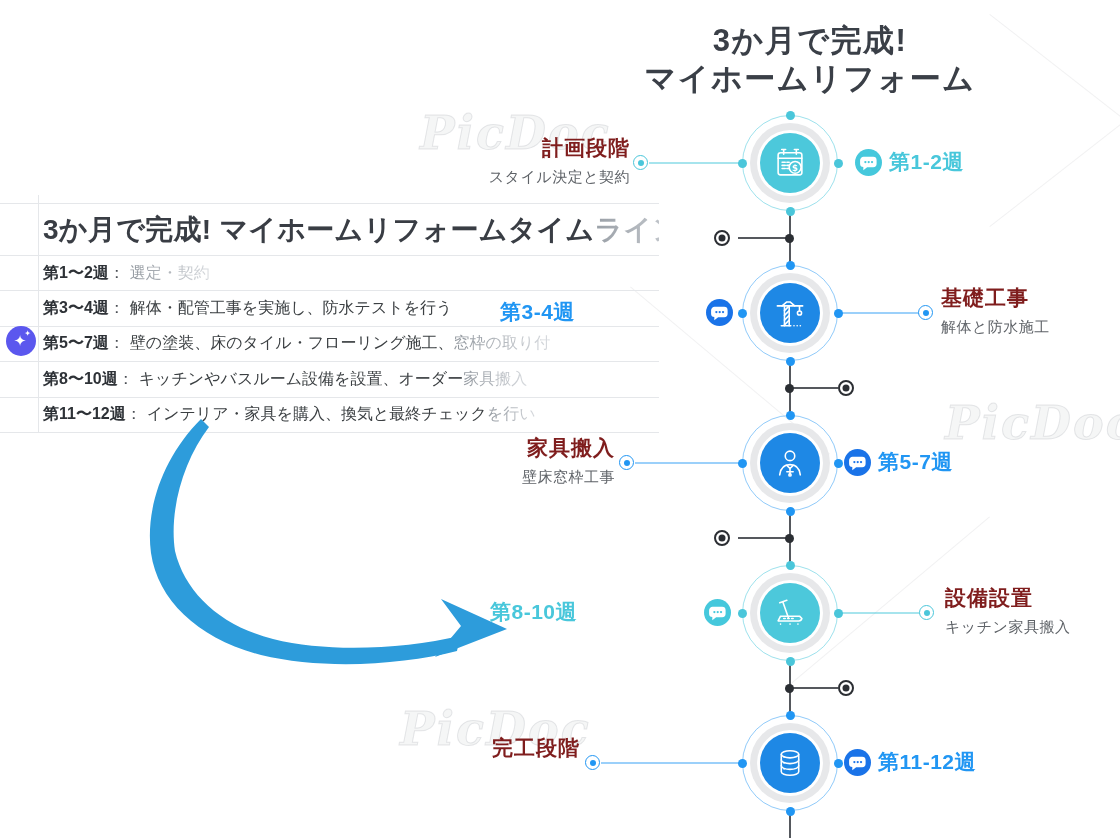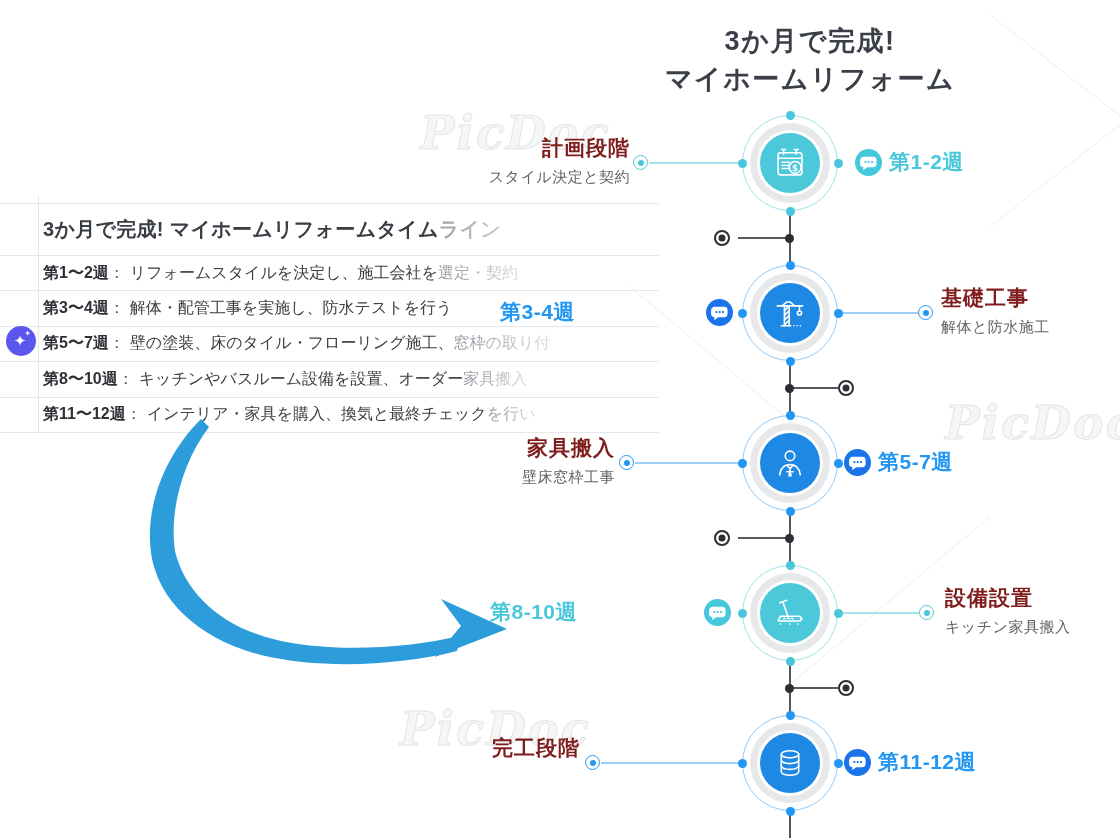--- a/index.html
+++ b/index.html
@@ -7,27 +7,27 @@
           font-family:"Liberation Sans","DejaVu Sans",sans-serif;color:#3C4043;}
 
   
   .wm{position:absolute;font-family:"DejaVu Serif",serif;font-style:italic;font-weight:700;
       font-size:46px;color:rgba(192,196,202,0.16);-webkit-text-stroke:1px rgba(175,180,187,0.30);
       letter-spacing:2px;pointer-events:none;}
   .diag{position:absolute;height:1px;background:rgba(165,170,177,0.16);pointer-events:none;}
 
   
   .main-title{position:absolute;left:620px;top:22px;width:380px;text-align:center;
-      font-size:27px;font-weight:700;color:#3A3F47;line-height:38px;letter-spacing:1.5px;}
+      font-size:31px;font-weight:700;color:#3A3F47;line-height:38px;letter-spacing:1.5px;}
 
   
   .panel{position:absolute;left:0;top:203px;width:659px;border-top:1px solid #E5E7EA;background:transparent;}
   .prow{box-sizing:border-box;border-bottom:1px solid #E5E7EA;padding-left:43px;
         display:flex;align-items:center;white-space:nowrap;overflow:hidden;}
-  .prow.titlerow{height:52px;font-size:20px;font-weight:700;color:#393D44;letter-spacing:.3px;}
+  .prow.titlerow{height:52px;font-size:28px;font-weight:700;color:#393D44;letter-spacing:.3px;}
   .prow.item{height:35.4px;font-size:16px;color:#3C4043;}
   .prow .wk{font-weight:700;color:#2E3237;}
   .prow .sep{color:#4A4E54;margin-right:5px;}
   .fadetxt{background:linear-gradient(90deg,#8F959C,#D8DBDF);
            -webkit-background-clip:text;background-clip:text;color:transparent;}
   .titlerow .fadetxt{background:linear-gradient(90deg,#9AA0A7,#CBCFD4);
            -webkit-background-clip:text;background-clip:text;color:transparent;}
   .gline{position:absolute;left:38px;top:195px;width:1px;height:237px;background:#E5E7EA;}
   .aibtn{position:absolute;left:6px;top:326px;width:30px;height:30px;border-radius:50%;
          background:#5B57EE;display:flex;align-items:center;justify-content:center;cursor:pointer;}
@@ -99,21 +99,20 @@
   </div>
 
   <div class="panel">
     <div class="prow titlerow">
       <span>3か月で完成! マイホームリフォームタイム</span>
         <span class="fadetxt">ライン</span>
     </div>
     <div class="prow item">
       <span class="wk">第1〜2週</span>
         <span class="sep">：</span>
-        <span>リフォームスタイルを決定し、施工会社を</span>
         <span class="fadetxt">選定・契約</span>
     </div>
     <div class="prow item">
       <span class="wk">第3〜4週</span>
         <span class="sep">：</span>
         <span>解体・配管工事を実施し、防水テストを行う</span>
         <span class="fadetxt"></span>
     </div>
     <div class="prow item">
       <span class="wk">第5〜7週</span>

